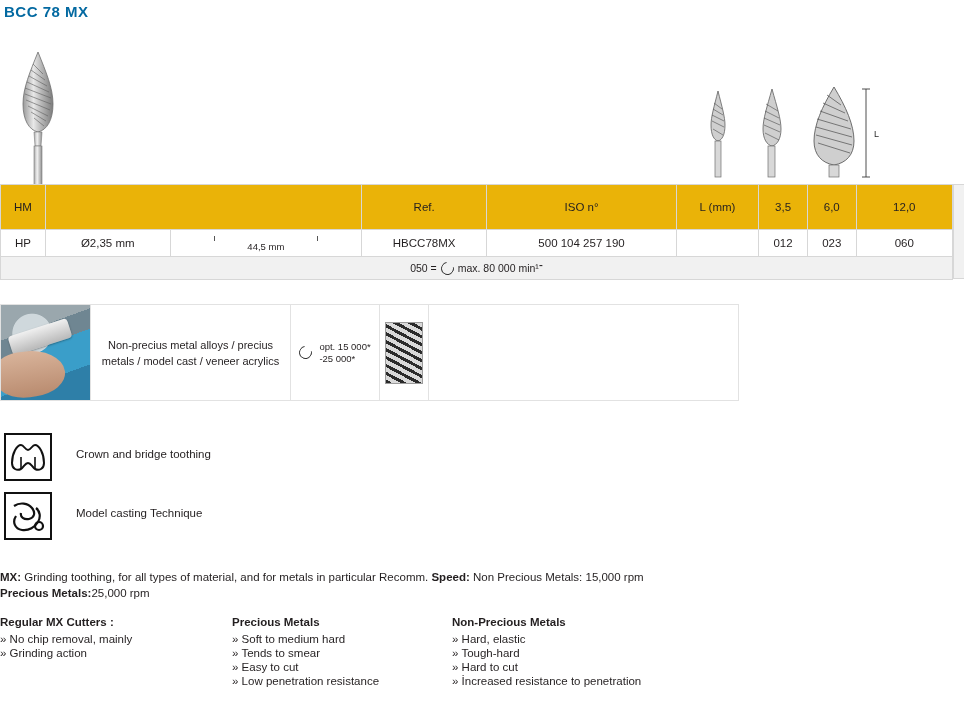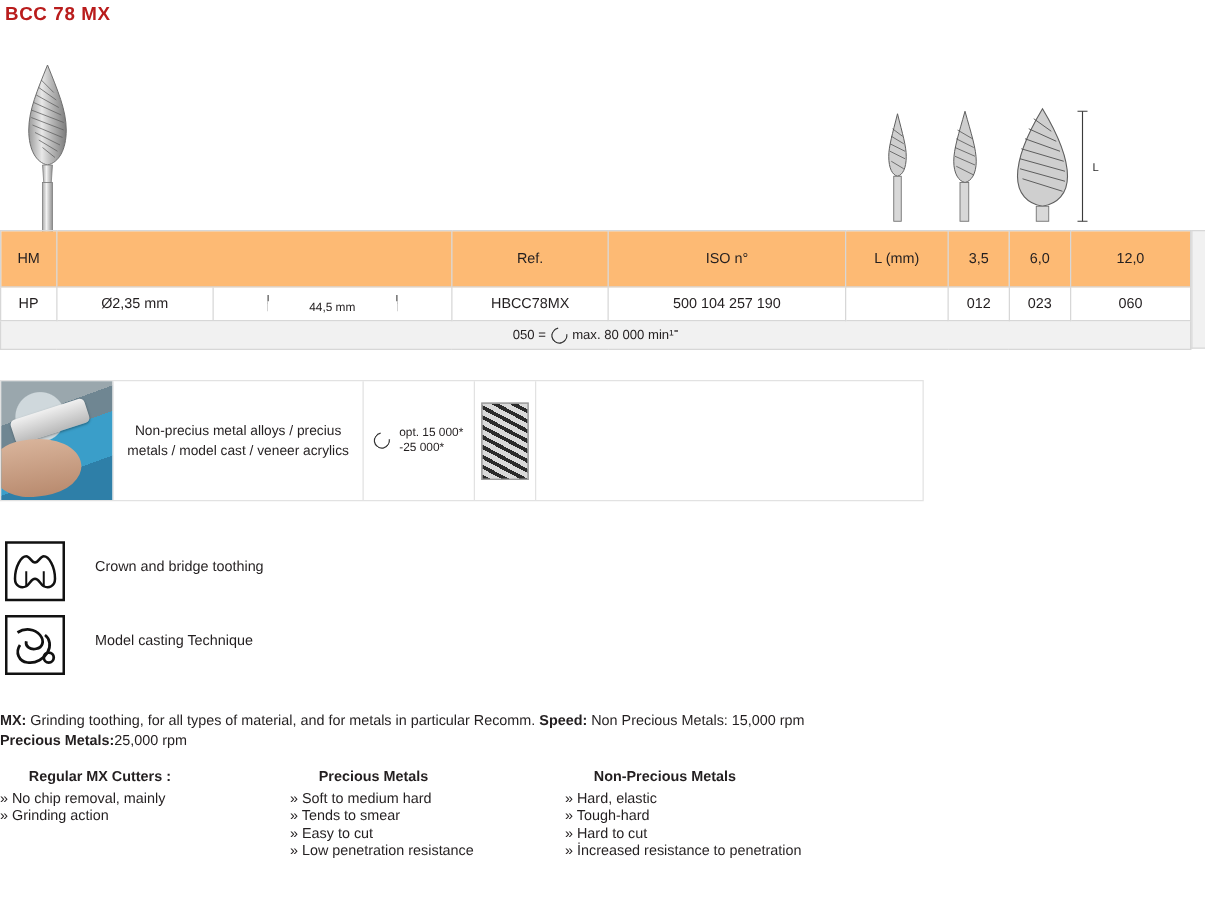--- a/index.html
+++ b/index.html
@@ -8,21 +8,21 @@
     background:#ffffff;
     font-family:"Liberation Sans", sans-serif;
     font-size:12px;
     color:#231f20;
     position:relative;
     overflow:hidden;
   }
   
   .title{
     position:absolute;left:4px;top:3px;
-    font-size:15px;font-weight:bold;color:#b91c1c;
+    font-size:15px;font-weight:bold;color:#0369a1;
     letter-spacing:.5px;
   }
   
   .hero{
     position:absolute;left:0;top:30px;width:964px;height:152px;
   }
   .bur-big{
     position:absolute;left:10px;top:20px;width:56px;height:140px;
   }
   .shape-row{
@@ -36,21 +36,21 @@
   }
   .spec td,.spec th{
     border:1px solid #d7d7d7;
     text-align:center;
     vertical-align:middle;
     font-weight:normal;
     padding:0;
     height:26px;
   }
   .spec thead td{
-    background:#fdba74;
+    background:#eab308;
     height:44px;
   }
   .spec tbody td{
     background:#ffffff;
     height:26px;
   }
   .c-hm{width:44px;}
   .c-dia{width:316px;}
   .c-ref{width:125px;}
   .c-iso{width:190px;}
@@ -166,21 +166,21 @@
     font-size:11.5px;line-height:16px;
   }
   .para b{font-weight:bold;}
   
   .cols{
     position:absolute;left:0;top:615px;width:900px;
     font-size:11.5px;line-height:14px;
   }
   .col{position:absolute;top:0;}
   .col h4{
-    margin:0 0 3px 0;font-size:11.5px;font-weight:bold;padding-left:23px;
+    margin:0 0 3px 0;font-size:11.5px;font-weight:bold;
   }
   .col ul{margin:0;padding:0;list-style:none;}
   .col li{white-space:nowrap;}
   #col1{left:0;width:225px;}
   #col2{left:232px;width:215px;}
   #col3{left:452px;width:260px;}
   
   .edge{
     position:absolute;right:0;top:184px;width:11px;height:95px;background:#f1f1f1;
     border-left:1px solid #d7d7d7;border-top:1px solid #d7d7d7;border-bottom:1px solid #d7d7d7;

